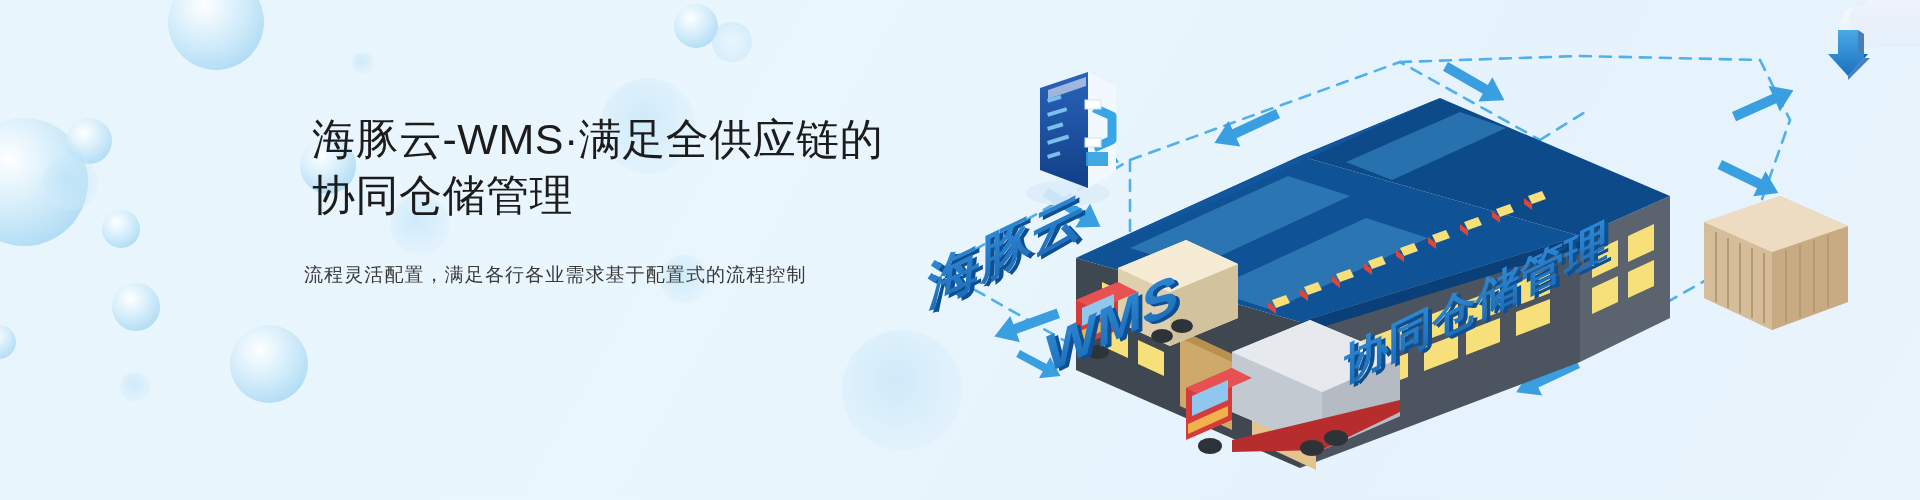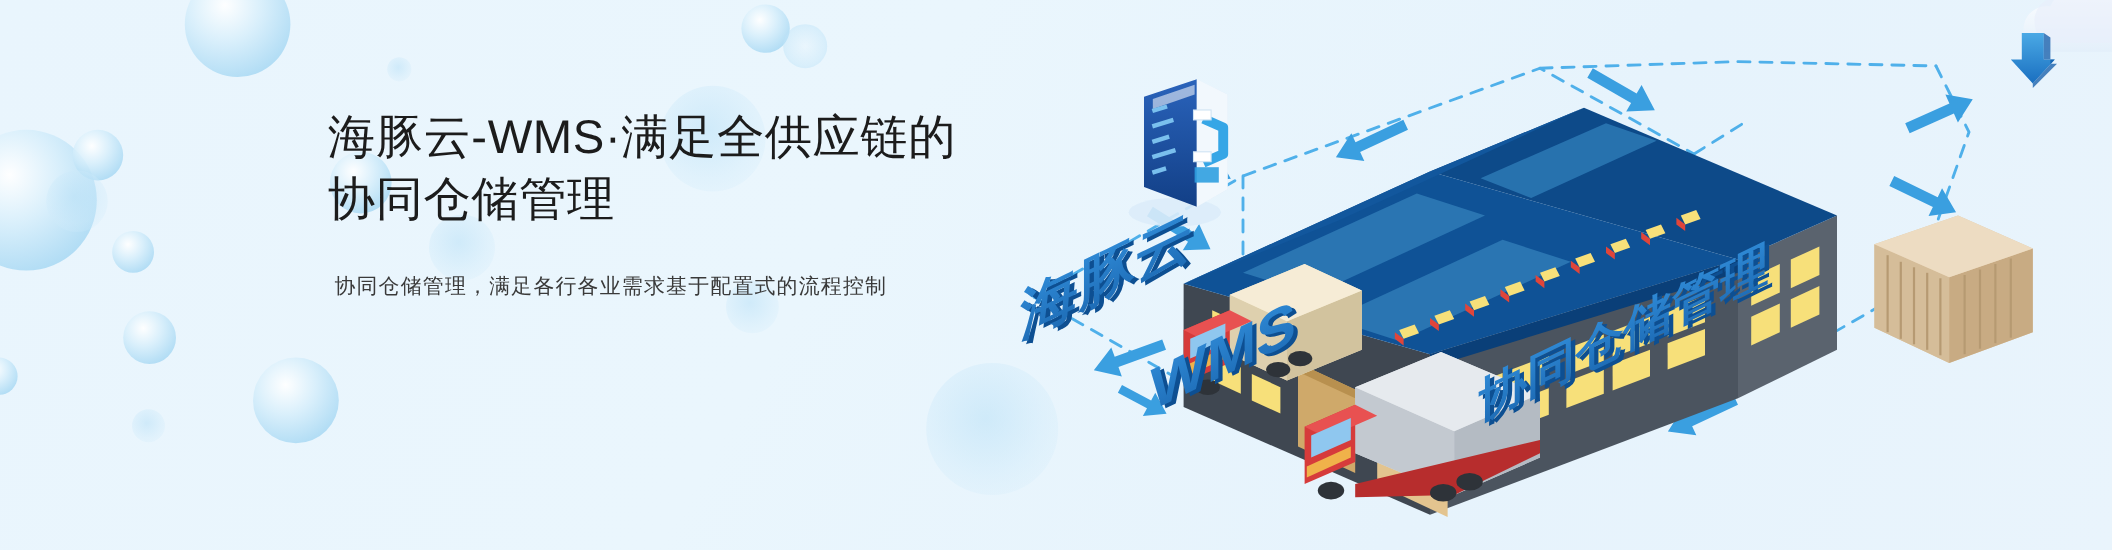--- a/index.html
+++ b/index.html
@@ -31,21 +31,21 @@
   .bub.ring{
     background:radial-gradient(circle at 50% 50%,
        rgba(233,245,253,0.0) 0%,
        rgba(196,230,249,0.45) 62%,
        rgba(186,225,247,0.55) 82%,
        rgba(226,243,252,0.0) 100%);
   }
   
   .copy{position:absolute;left:296px;top:96px;width:620px;}
   .title{
-    margin:2px;font-size:43px;line-height:1.30;letter-spacing:0.5px;
+    margin:16px;font-size:43px;line-height:1.30;letter-spacing:0.5px;
     color:#1c1c1c;font-weight:400;white-space:pre-line;
     font-family:"Liberation Sans","DejaVu Sans",sans-serif;
   }
   .subtitle{
     margin:36px 0 0 8px;font-size:19px;line-height:1.6;letter-spacing:1.1px;
     color:#3a3a3a;font-weight:400;
   }
   
   .art{position:absolute;left:880px;top:0;width:1040px;height:500px;}
   .art svg{display:block;width:1040px;height:500px;}
@@ -71,21 +71,21 @@
       <div class="bub soft" style="left: 660px; top: 255px; width: 48px; height: 48px;"></div>
       <div class="bub ring" style="left: 712px; top: 22px; width: 40px; height: 40px;"></div>
       <div class="bub soft" style="left: 842px; top: 330px; width: 120px; height: 120px;"></div>
       <div class="bub soft" style="left: 120px; top: 372px; width: 30px; height: 30px;"></div>
       <div class="bub soft" style="left: 352px; top: 52px; width: 22px; height: 22px;"></div>
     </div>
 
   <div class="copy">
     <h1 class="title">海豚云-WMS·满足全供应链的
 协同仓储管理</h1>
-    <p class="subtitle">协同仓储管理，满足各行各业需求基于配置式的流程控制</p>
+    <p class="subtitle">流程灵活配置，满足各行各业需求基于配置式的流程控制</p>
   </div>
 
   <div class="art">
     <svg viewBox="0 0 1040 500" xmlns="http://www.w3.org/2000/svg">
       <defs>
         <linearGradient id="gServerFace" x1="0" y1="0" x2="0" y2="1">
           <stop offset="0%" stop-color="#2a63bb"></stop>
             <stop offset="100%" stop-color="#123f86"></stop>
         </linearGradient>
         <linearGradient id="gServerSide" x1="0" y1="0" x2="1" y2="0">

